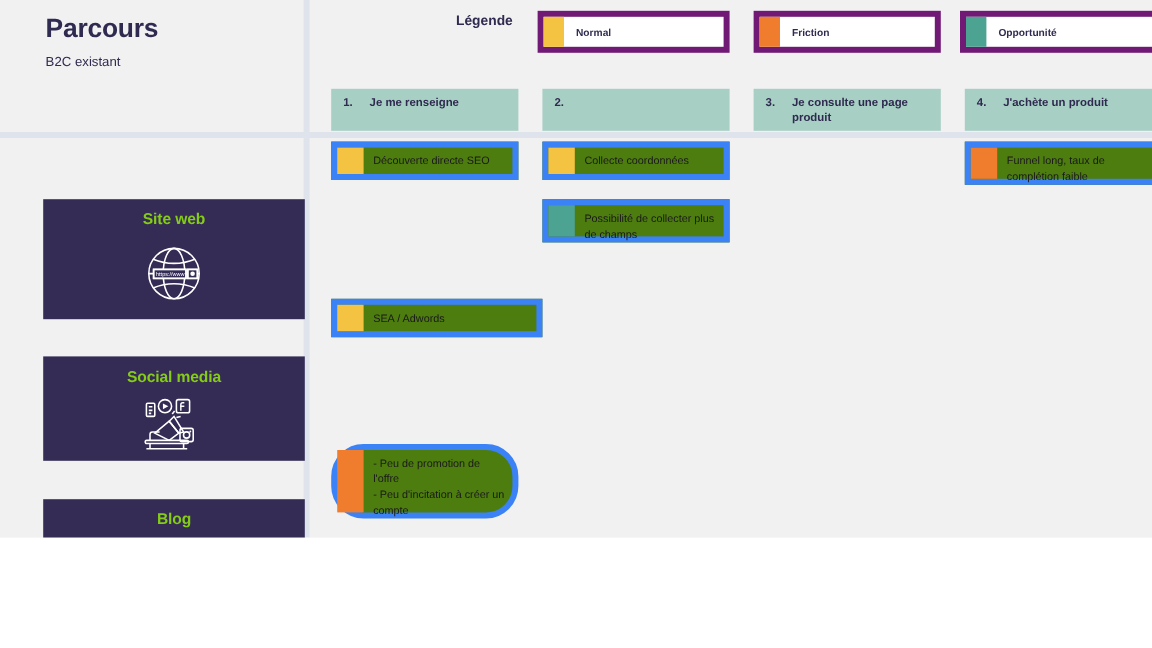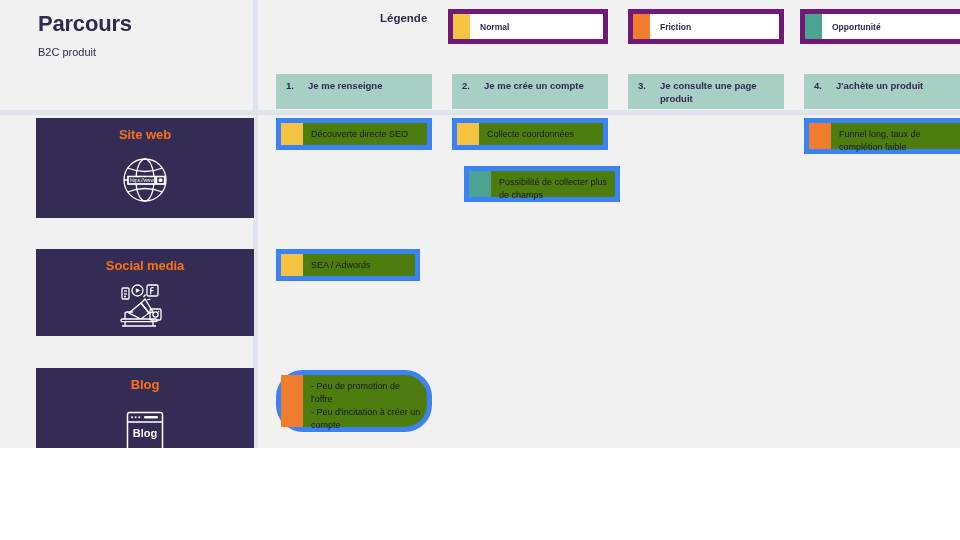--- a/index.html
+++ b/index.html
@@ -120,23 +120,24 @@
   #step-1 { left: 452px; width: 156px; }
   #step-2 { left: 628px; width: 156px; }
   #step-3 { left: 804px; width: 170px; }
 
   
   .channel {
     position: absolute;
     left: 36px;
     width: 218px;
     background: #342c55;
-    color: #f97316;
+    color: #84cc16;
     box-sizing: border-box;
     overflow: hidden;
+    margin-top: 48px;
   }
   .channel-name {
     text-align: center;
     font-size: 13px;
     font-weight: bold;
     padding-top: 9px;
     letter-spacing: -0.1px;
   }
   .channel-icon {
     display: flex;
@@ -165,41 +166,41 @@
     font-size: 9px;
     color: #1a1a1a;
     line-height: 1.45;
     padding: 5px 6px 5px 8px;
     white-space: pre-line;
   }
 
   
   #note-0 { left: 276px; top: 118px; width: 156px; height: 32px; }
   #note-1 { left: 452px; top: 118px; width: 156px; height: 32px; }
-  #note-2 { left: 464px; top: 166px; width: 156px; height: 36px; }
+  #note-2 { left: 452px; top: 166px; width: 156px; height: 36px; }
   #note-3 { left: 804px; top: 118px; width: 170px; height: 36px; }
-  #note-4 { left: 276px; top: 249px; width: 144px; height: 32px; }
+  #note-4 { left: 276px; top: 249px; width: 176px; height: 32px; }
   #note-5 { left: 276px; top: 370px; width: 156px; height: 62px; border-radius: 27px; }
 
   
   .icon-svg {
     display: block;
   }
 </style>
 </head>
 <body>
 
 <div id="canvas">
 
   <div class="vsep" style="left:253px;"></div>
   <div class="hsep" style="top:110px;"></div>
 
   <div id="title-block">
     <div class="main-title">Parcours</div>
-    <div class="sub-title">B2C produit</div>
+    <div class="sub-title">B2C existant</div>
   </div>
 
   <div id="legend-label">Légende</div>
 
   <div class="legend-item" id="legend-0">
     <div class="legend-swatch" style="background: rgb(245, 195, 66);"></div>
     <div class="legend-text">Normal</div>
   </div>
   <div class="legend-item" id="legend-1">
     <div class="legend-swatch" style="background: rgb(240, 125, 46);"></div>
@@ -209,21 +210,20 @@
     <div class="legend-swatch" style="background: rgb(76, 163, 145);"></div>
     <div class="legend-text">Opportunité</div>
   </div>
 
   <div class="step-header" id="step-0">
     <span class="step-num">1.</span>
     <span class="step-label">Je me renseigne</span>
   </div>
   <div class="step-header" id="step-1">
     <span class="step-num">2.</span>
-    <span class="step-label">Je me crée un compte</span>
   </div>
   <div class="step-header" id="step-2">
     <span class="step-num">3.</span>
     <span class="step-label">Je consulte une page produit</span>
   </div>
   <div class="step-header" id="step-3">
     <span class="step-num">4.</span>
     <span class="step-label">J'achète un produit</span>
   </div>
 

